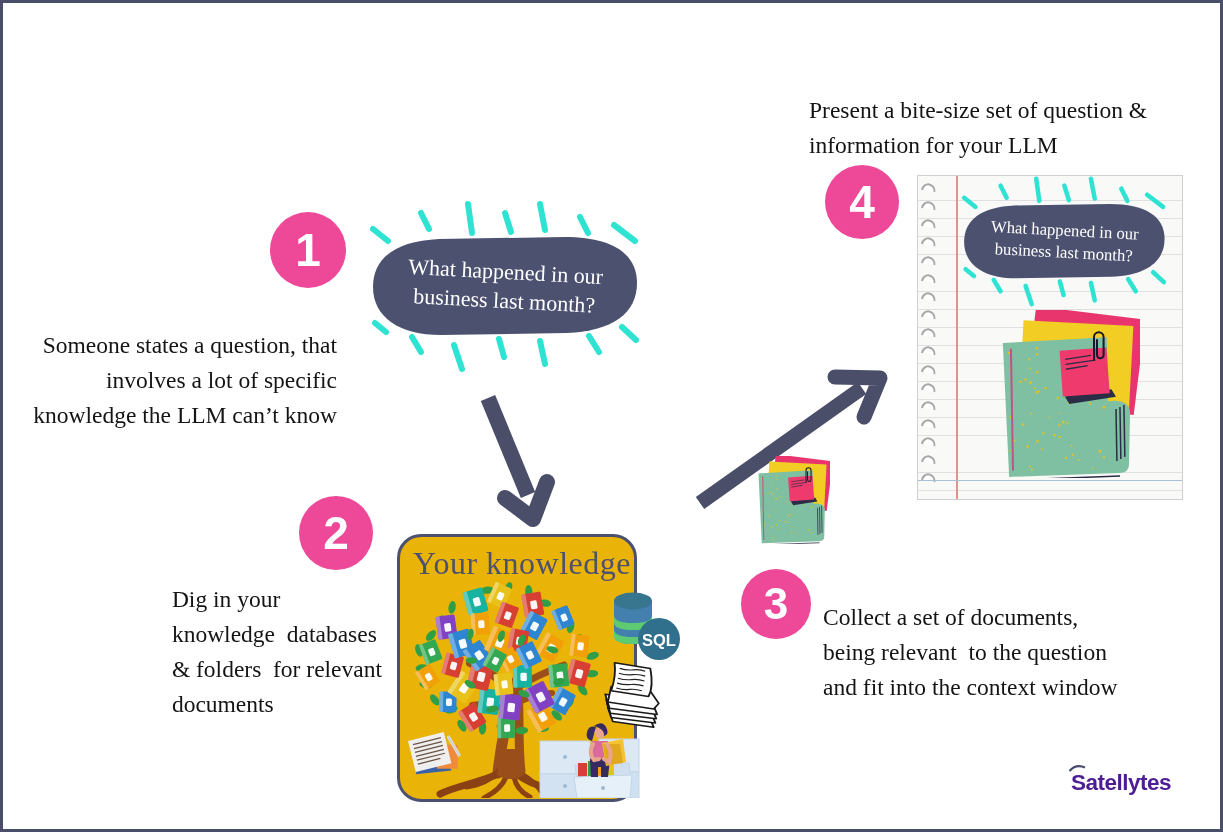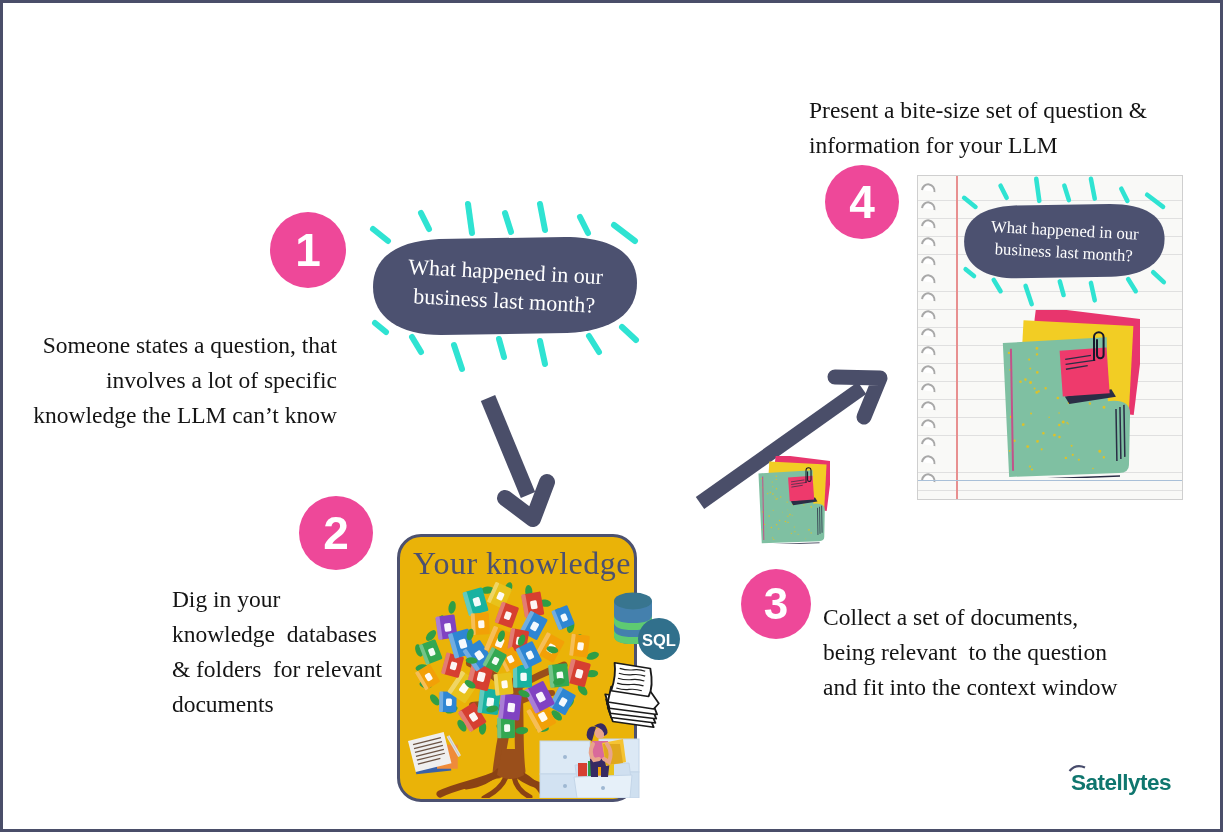--- a/index.html
+++ b/index.html
@@ -11,21 +11,21 @@
   display:flex; align-items:center; justify-content:center; }
 .txt { position:absolute; color:#141414; font-size:23.5px; line-height:35px; white-space:nowrap; }
 .notepad { position:absolute; left:917px; top:175px; width:266px; height:325px;
   background:#f9f9f7; border:1px solid #cfcfcf;
   background-image: repeating-linear-gradient(to bottom, transparent 0px, transparent 17.1px, #e0e0e0 17.1px, #e0e0e0 18.1px);
   background-position: 0 7px; }
 .redline { position:absolute; left:38px; top:0; width:1.8px; height:100%; background:#e89090; }
 .kbox { position:absolute; left:397px; top:534px; width:240px; height:268px;
   background:#eab308; border:3.5px solid #4c5170; border-radius:24px; }
 .ktitle { position:absolute; left:13px; top:8px; font-size:32px; color:#4c5170; letter-spacing:0.5px; }
-.logo { position:absolute; left:1071px; top:770px; color:#0f766e;
+.logo { position:absolute; left:1071px; top:770px; color:#4c1d95;
   font-family:"Liberation Sans", sans-serif; font-weight:bold; font-size:22.5px; letter-spacing:-0.5px; }
 </style></head>
 <body>
 <div class="frame"></div>
 
 <div class="num" style="left:270px;top:212px;width:76px;height:76px;font-size:46px;">1</div>
 <svg class="abs" style="left:365px;top:195px;" width="285" height="185" viewBox="0 0 285 185">
     <g transform="scale(1.0)">
 <g stroke="#2fe3d2" stroke-width="6" stroke-linecap="round">
         <line x1="8" y1="34" x2="23" y2="46"></line>

